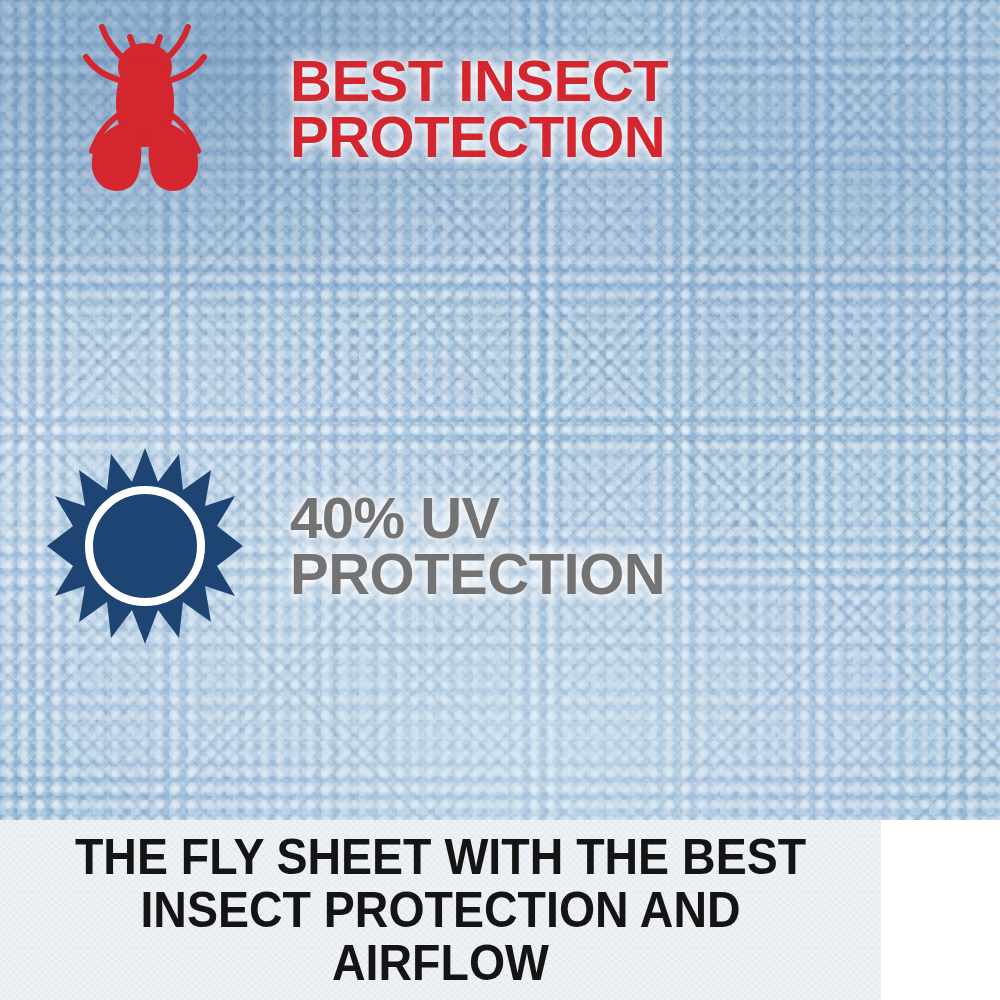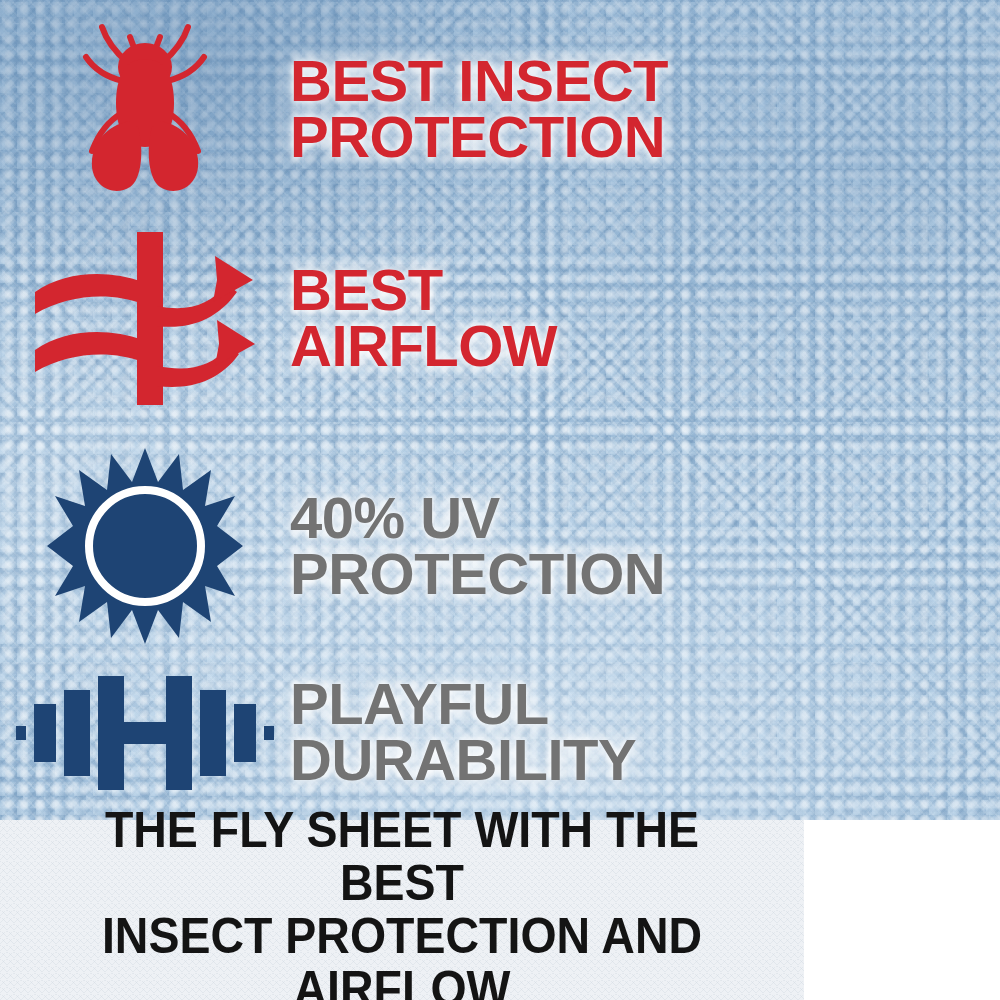--- a/index.html
+++ b/index.html
@@ -107,21 +107,21 @@
   #row-durab   { left:0; top:652px; width:1000px; height:160px; }
 
   #row-insect  .feat-text { font-size:58px; }
   #row-airflow .feat-text { font-size:58px; }
   #row-uv      .feat-text { font-size:58px; }
   #row-durab   .feat-text { font-size:58px; }
 
   
   #caption {
     position:absolute; left:0; top:820px;
-    width:804px; height:180px;
+    width:881px; height:180px;
     background:#eef1f5;
     display:flex;
     align-items:center;
     justify-content:center;
     text-align:center;
   }
   #caption .tex2 {
     position:absolute; inset:0;
     background-image:
       repeating-linear-gradient(45deg, rgba(206,214,224,.40) 0 1px, rgba(0,0,0,0) 1px 6px),
@@ -187,85 +187,40 @@
                    C 78 162 76 132 82 110 Z"></path>
         </g>
       </svg>
     </div>
     <div class="text-cell">
       <div class="feat-text red">BEST INSECT
 PROTECTION</div>
     </div>
   </div>
 
-  <div class="row" id="row-airflow">
-    <div class="icon-cell">
-      <svg width="236" height="185" viewBox="0 0 236 185">
-
-        <path d="M8 66 C40 44 82 44 116 56 L116 78 C84 66 42 68 8 88 Z" fill="#d3262f"></path>
-        <path d="M8 124 C40 102 82 102 116 114 L116 136 C84 124 42 126 8 146 Z" fill="#d3262f"></path>
-
-        <rect x="110" y="6" width="26" height="173" fill="#d3262f"></rect>
-
-        <path d="M130 80 C160 86 182 80 200 58 L210 66 C190 94 162 104 130 100 Z" fill="#d3262f"></path>
-        <path d="M188 30 L226 54 L186 76 L190 54 Z" fill="#d3262f"></path>
-
-        <path d="M130 140 C160 146 184 142 202 120 L212 128 C192 156 162 164 130 160 Z" fill="#d3262f"></path>
-        <path d="M190 94 L228 118 L188 140 L192 118 Z" fill="#d3262f"></path>
-      </svg>
-    </div>
-    <div class="text-cell">
-      <div class="feat-text red">BEST
-AIRFLOW</div>
-    </div>
-  </div>
 
   <div class="row" id="row-uv">
     <div class="icon-cell">
       <svg width="200" height="200" viewBox="0 0 200 200">
 
         <polygon fill="#1e4474" points="
           100,2 113,36 134,8 138,44 166,24 160,60 190,50 172,80
           198,100 172,120 190,150 160,140 166,176 138,156 134,192 113,164
           100,198 87,164 66,192 62,156 34,176 40,140 10,150 28,120
           2,100 28,80 10,50 40,60 34,24 62,44 66,8 87,36"></polygon>
 
         <circle cx="100" cy="100" r="56" fill="none" stroke="#ffffff" stroke-width="8"></circle>
       </svg>
     </div>
     <div class="text-cell">
       <div class="feat-text navy">40% UV
 PROTECTION</div>
     </div>
   </div>
 
-  <div class="row" id="row-durab">
-    <div class="icon-cell">
-      <svg width="262" height="128" viewBox="0 0 262 128">
-        <g fill="#1e4474">
-
-          <rect x="2" y="58" width="10" height="14"></rect>
-          <rect x="20" y="36" width="22" height="58"></rect>
-          <rect x="50" y="22" width="26" height="86"></rect>
-          <rect x="84" y="8" width="26" height="114"></rect>
-
-          <rect x="108" y="54" width="48" height="22"></rect>
-
-          <rect x="152" y="8" width="26" height="114"></rect>
-          <rect x="186" y="22" width="26" height="86"></rect>
-          <rect x="220" y="36" width="22" height="58"></rect>
-          <rect x="250" y="58" width="10" height="14"></rect>
-        </g>
-      </svg>
-    </div>
-    <div class="text-cell">
-      <div class="feat-text navy">PLAYFUL
-DURABILITY</div>
-    </div>
-  </div>
 
   <div id="caption">
     <div class="tex2"></div>
     <div id="caption-text">THE FLY SHEET WITH THE BEST
 INSECT PROTECTION AND AIRFLOW</div>
   </div>
 
 </div>
 
 </body></html>

